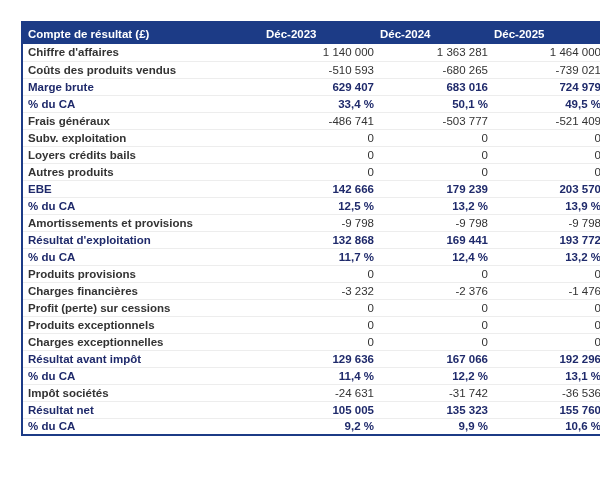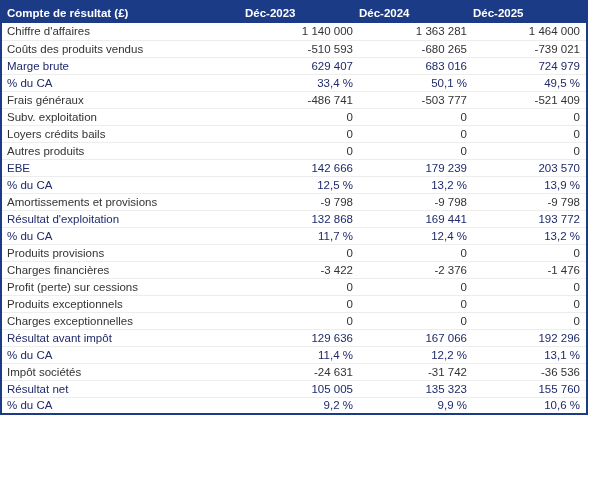--- a/index.html
+++ b/index.html
@@ -13,21 +13,21 @@
   * { box-sizing: border-box; }
   html, body {
     margin: 0;
     padding: 0;
     width: 600px;
     height: 490px;
     background: #ffffff;
     font-family: "Liberation Sans", sans-serif;
   }
   .wrap {
-    padding: 0;
+    padding: 21px;
     width: 600px;
     height: 490px;
   }
   table.income-statement {
     width: 588px;
     border-collapse: collapse;
     table-layout: fixed;
     border: 2px solid var(--border);
   }
   col.c-label { width: 244px; }
@@ -48,24 +48,24 @@
     font-size: 11.5px;
     color: var(--text);
     height: 17px;
     padding: 0;
     border-bottom: 1px solid var(--row-divider);
     white-space: nowrap;
     overflow: hidden;
     background: #ffffff;
   }
   tbody tr:last-child td { border-bottom: none; }
-  tbody td.label-cell { text-align: left; padding-left: 5px; }
+  tbody td.label-cell { text-align: left; padding-left: 5px; font-weight: bold; }
   tbody td.value-cell { text-align: right; padding-right: 6px; }
   tbody tr.bold-row td {
-    font-weight: normal;
+    font-weight: bold;
     color: var(--bold-text);
   }
 </style>
 </head>
 <body>
 
 <div class="wrap">
   <table class="income-statement">
     <colgroup>
       <col class="c-label">
@@ -161,21 +161,21 @@
           <td class="value-cell">13,2 %</td>
         </tr>
         <tr>
           <td class="label-cell">Produits provisions</td>
           <td class="value-cell">0</td>
           <td class="value-cell">0</td>
           <td class="value-cell">0</td>
         </tr>
         <tr>
           <td class="label-cell">Charges financières</td>
-          <td class="value-cell">-3 422</td>
+          <td class="value-cell">-3 232</td>
           <td class="value-cell">-2 376</td>
           <td class="value-cell">-1 476</td>
         </tr>
         <tr>
           <td class="label-cell">Profit (perte) sur cessions</td>
           <td class="value-cell">0</td>
           <td class="value-cell">0</td>
           <td class="value-cell">0</td>
         </tr>
         <tr>

